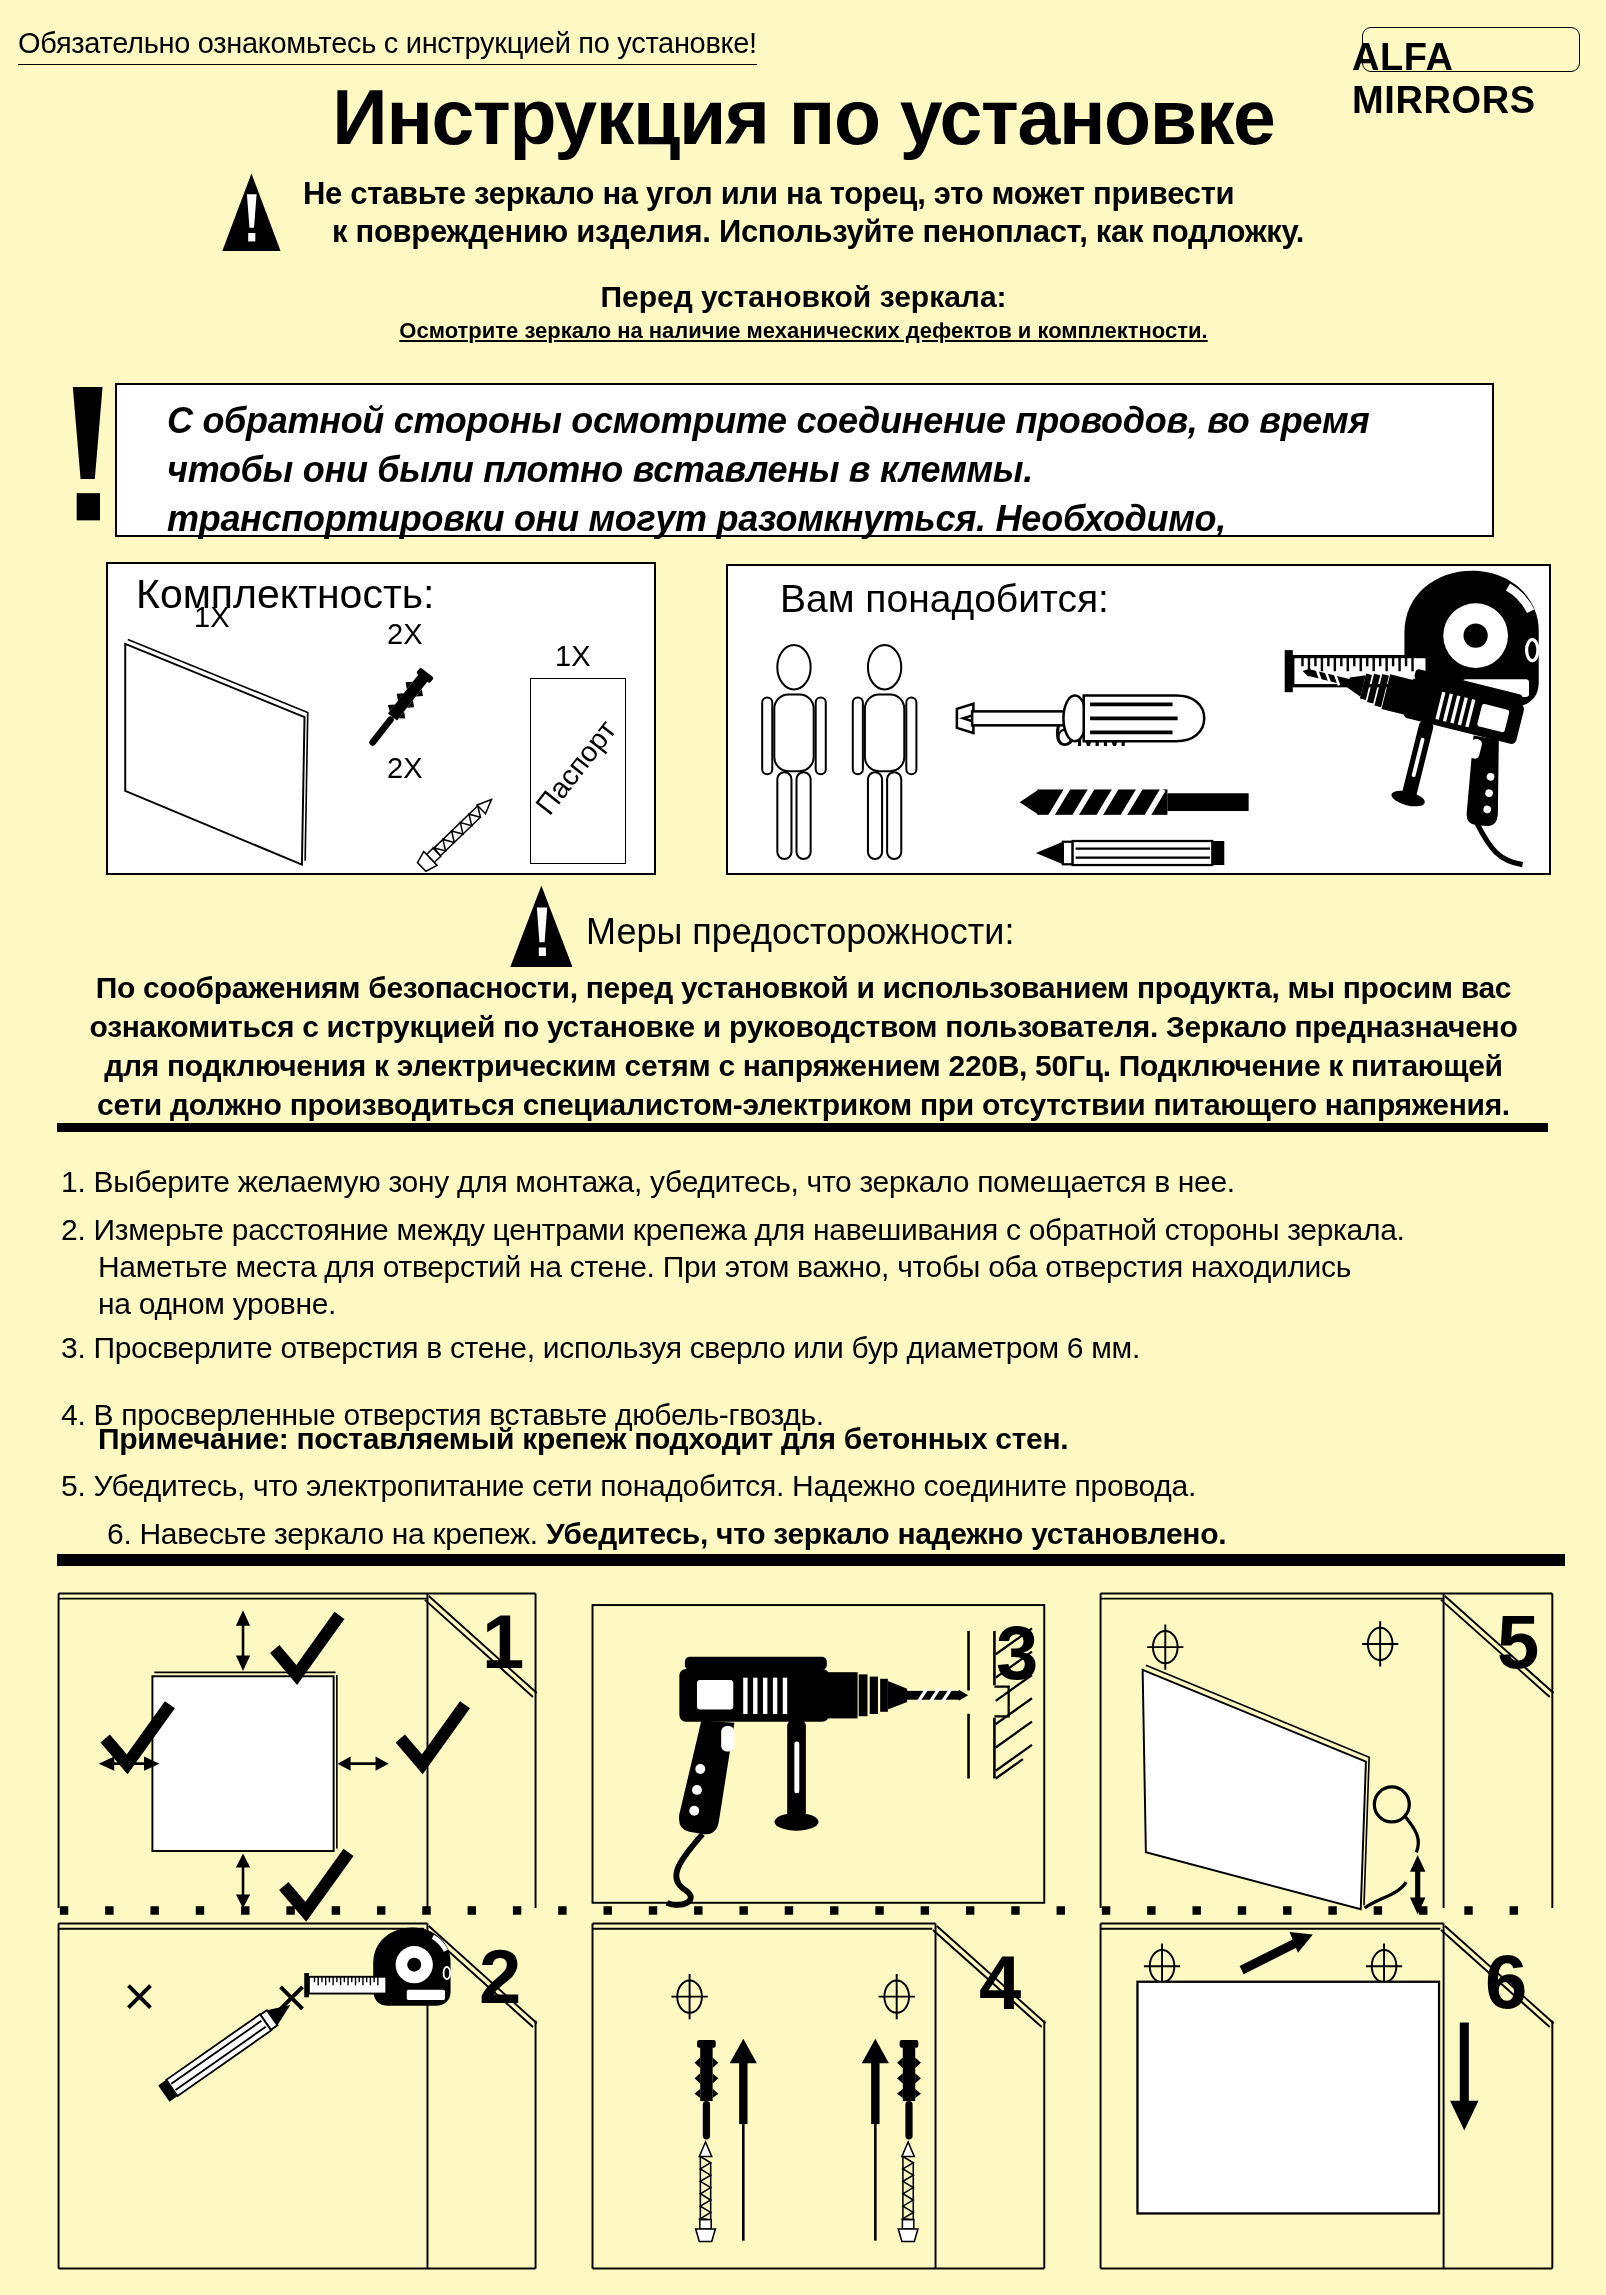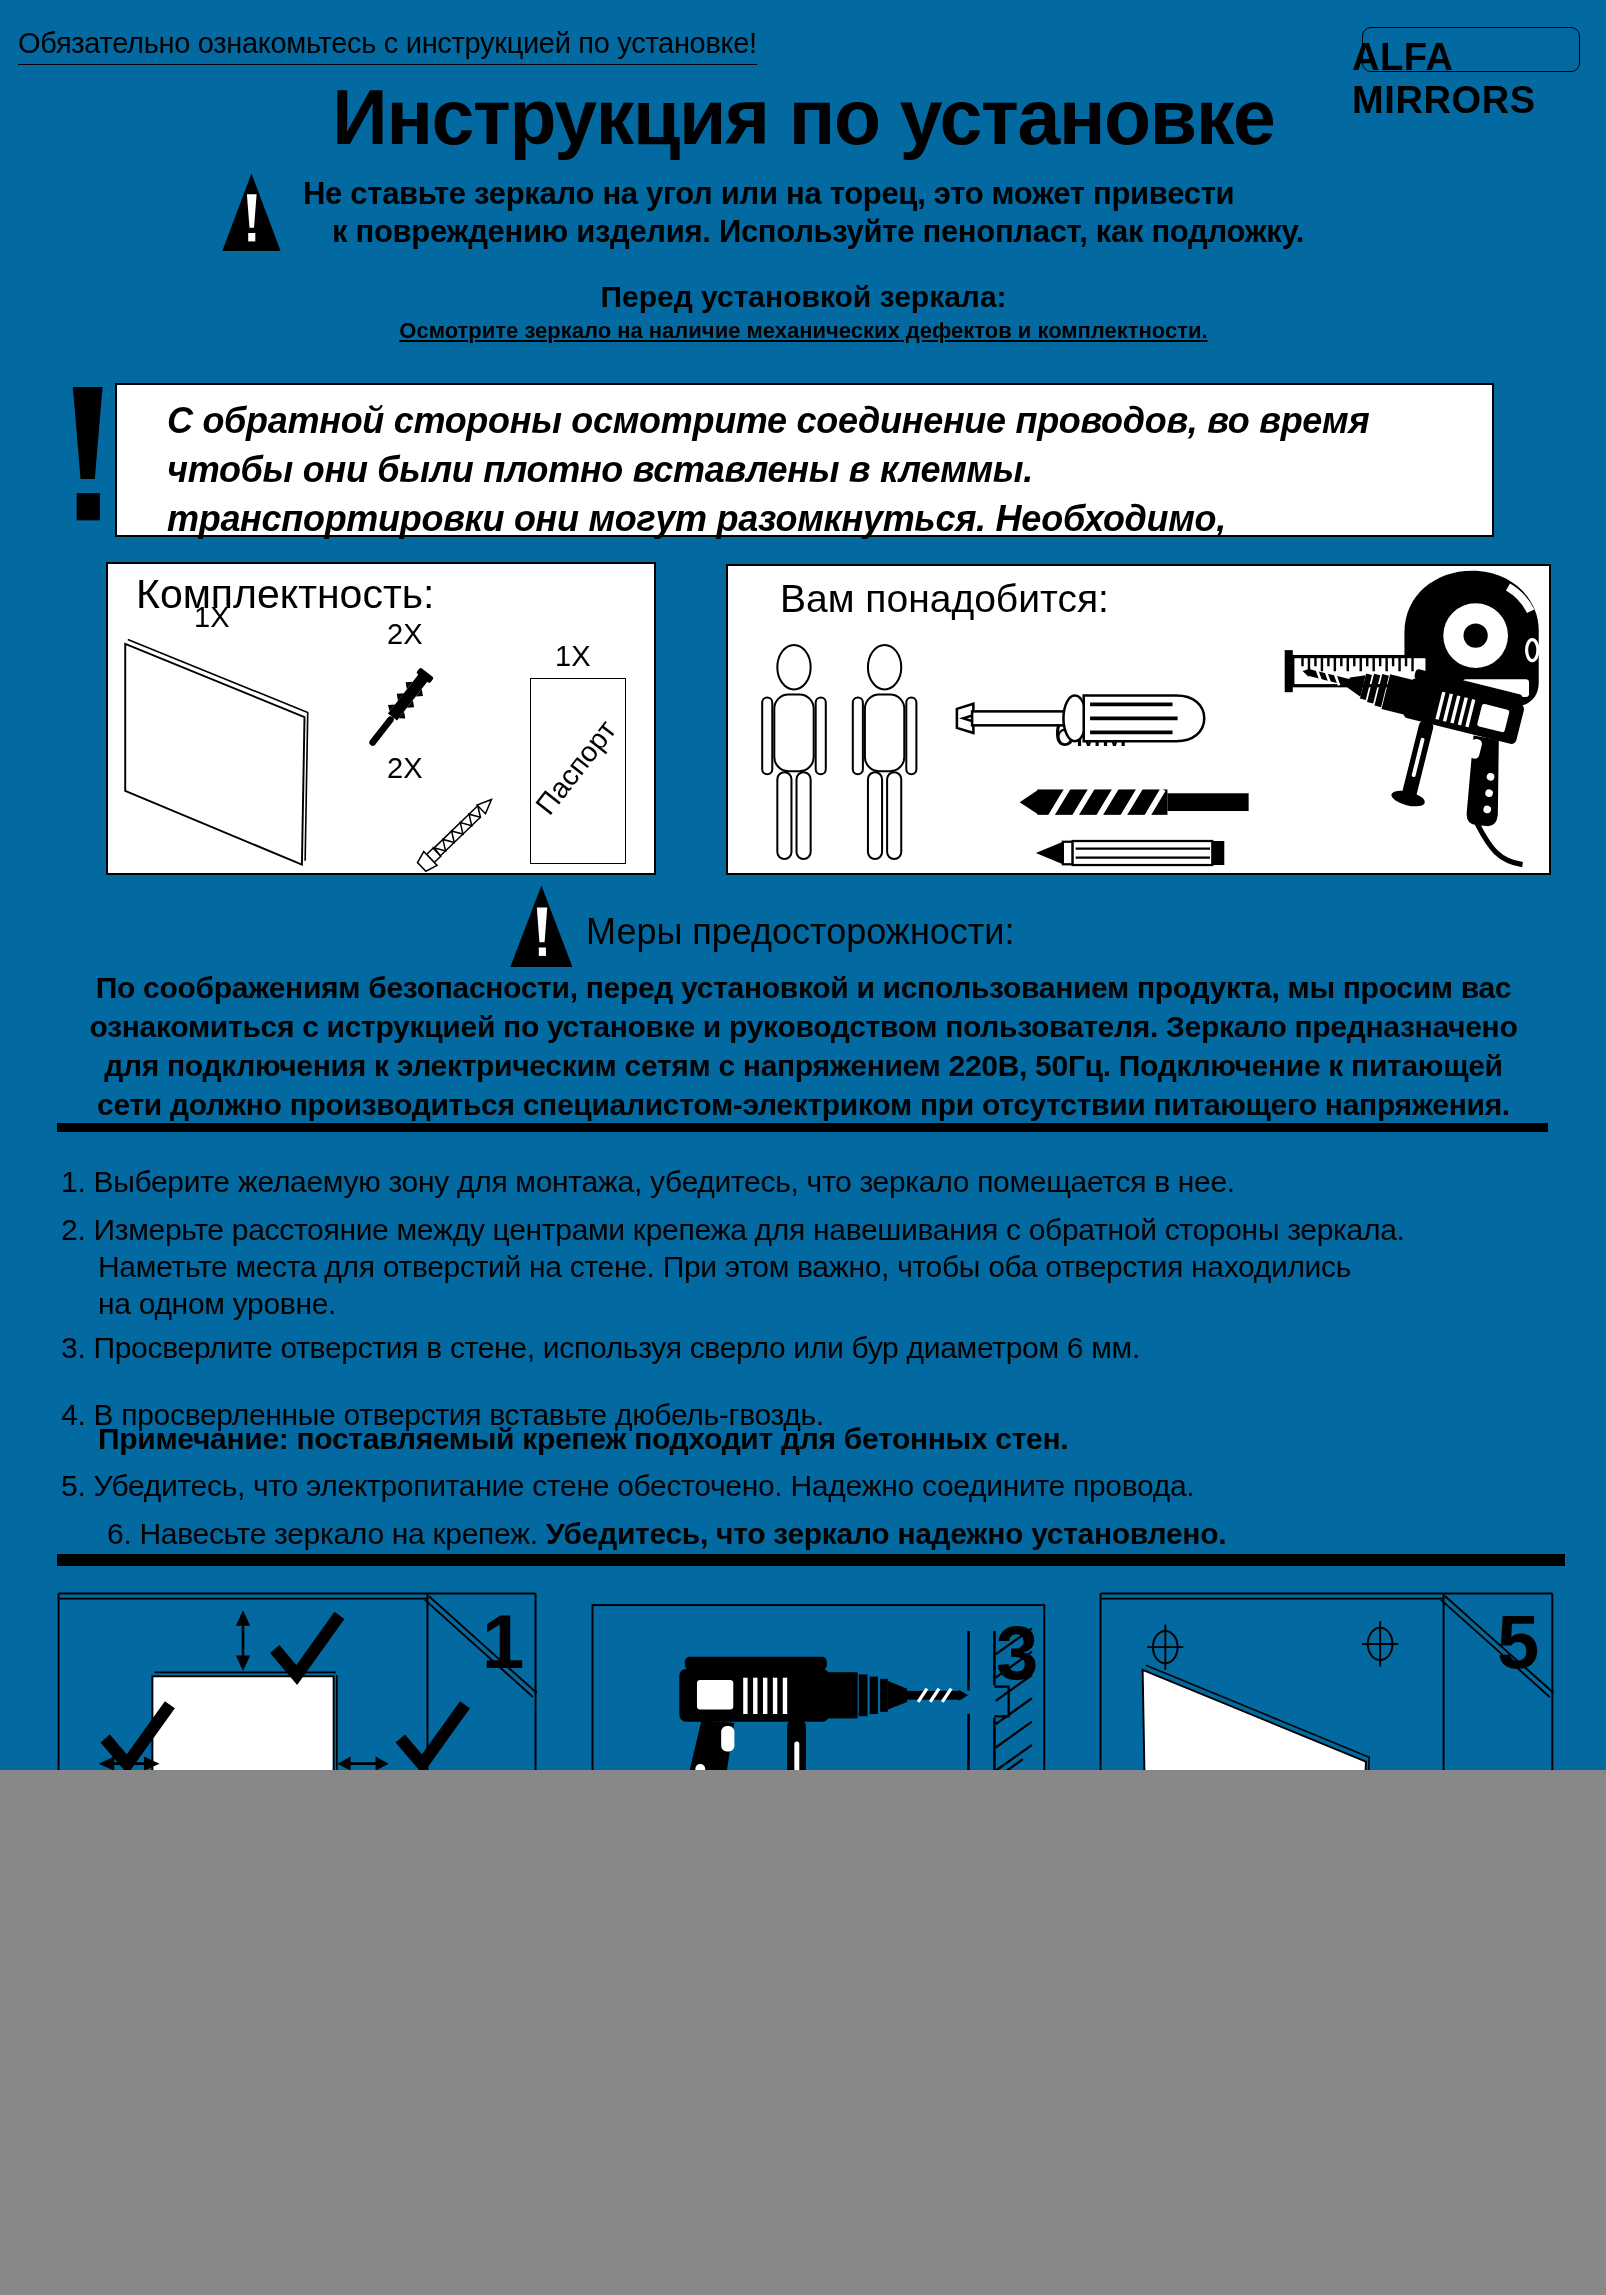--- a/index.html
+++ b/index.html
@@ -1,16 +1,16 @@
 <!DOCTYPE html>
 <html style="font-size:10.4px"><head>
 <meta charset="utf-8">
 <style>
   html,body{margin:0;padding:0;background:#888;}
-  .page{position:relative;width:1607px;height:1770px;background:#0369a1;overflow:hidden;
+  .page{position:relative;width:1607px;height:2295px;background:#fef9c3;overflow:hidden;
         font-family:"Liberation Sans",sans-serif;color:#000;}
   .abs{position:absolute;}
   .b{font-weight:bold;}
   .i{font-style:italic;}
   .ctr{width:100%;text-align:center;}
   .rule{position:absolute;background:#000;}
   .boxline{position:absolute;border:2.6px solid #000;background:#fff;}
   .pnum{position:absolute;font-size:76px;font-weight:bold;text-align:right;width:71px;letter-spacing:-1.3px;}
   .qty{position:absolute;font-size:29px;letter-spacing:0;}
   .step{position:absolute;font-size:30px;letter-spacing:-0.3px;white-space:nowrap;}
@@ -79,21 +79,21 @@
   <div class="step" style="left:98px;top:1250px;">Наметьте места для отверстий на стене. При этом важно, чтобы оба отверстия находились</div>
   <div class="step" style="left:98px;top:1287px;">на одном уровне.</div>
   <div class="step" style="left:61px;top:1331px;">
     <span>3.</span>&nbsp;<span>Просверлите отверстия в стене, используя сверло или бур диаметром 6 мм.</span>
   </div>
   <div class="step" style="left:61px;top:1379px;margin-top:19px;">
     <span>4.</span>&nbsp;<span>В просверленные отверстия вставьте дюбель-гвоздь.</span>
   </div>
   <div class="step b" style="left:98px;top:1422px;">Примечание: поставляемый крепеж подходит для бетонных стен.</div>
   <div class="step" style="left:61px;top:1469px;">
-    <span>5.</span>&nbsp;<span>Убедитесь, что электропитание стене обесточено. Надежно соедините провода.</span>
+    <span>5.</span>&nbsp;<span>Убедитесь, что электропитание сети понадобится. Надежно соедините провода.</span>
   </div>
   <div class="step" style="left:61px;top:1517px;margin-left:46px;">
     <span>6.</span>&nbsp;<span>Навесьте зеркало на крепеж.</span>&nbsp;<span class="b">Убедитесь, что зеркало надежно установлено.</span>
   </div>
 
   <div class="rule" style="left:57px;top:1554px;width:1508px;height:11.7px;"></div>
 
   <div class="pnum" style="left:452px;top:1598px;">1</div>
   <div class="pnum" style="left:449px;top:1933px;">2</div>
   <div class="pnum" style="left:966px;top:1609px;">3</div>

